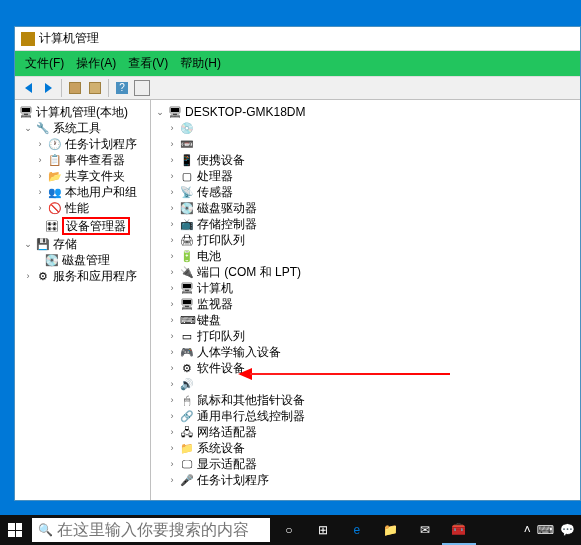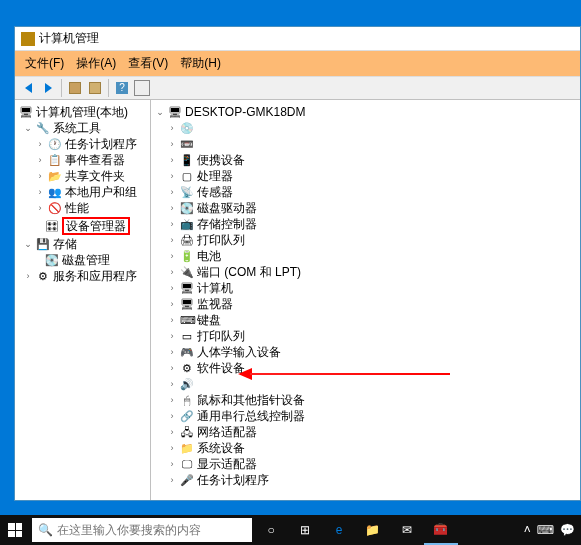--- a/index.html
+++ b/index.html
@@ -36,21 +36,21 @@
     .titlebar .icon {
       width: 14px;
       height: 14px;
       background: #b8860b;
       display: inline-block;
     }
     .menubar {
       display: flex;
       padding: 2px 4px;
       font-size: 12px;
-      background: #fdba74;
+      background: #22c55e;
       border-bottom: 1px solid #ddd;
     }
     .menubar span {
       padding: 2px 6px;
       cursor: pointer;
     }
     .toolbar {
       display: flex;
       align-items: center;
       padding: 2px 4px;
@@ -184,21 +184,21 @@
       display: flex;
       align-items: center;
       padding: 0 6px;
       gap: 4px;
       color: #555;
       margin: 0 2px;
     }
     .searchbar input {
       border: none;
       outline: none;
-      font-size: 12px;
+      font-size: 16px;
       flex: 1;
       color: #555;
     }
     .task-item {
       width: 34px;
       height: 30px;
       display: flex;
       align-items: center;
       justify-content: center;
       cursor: pointer;

